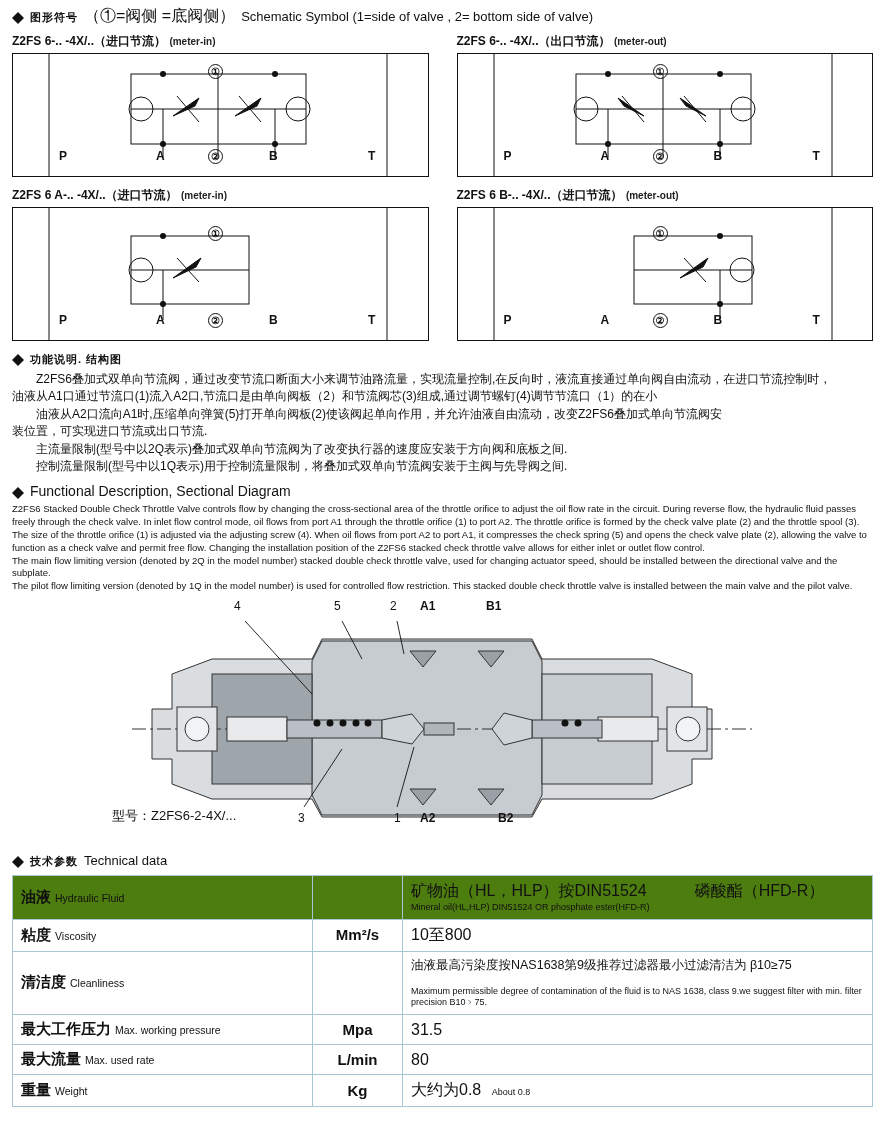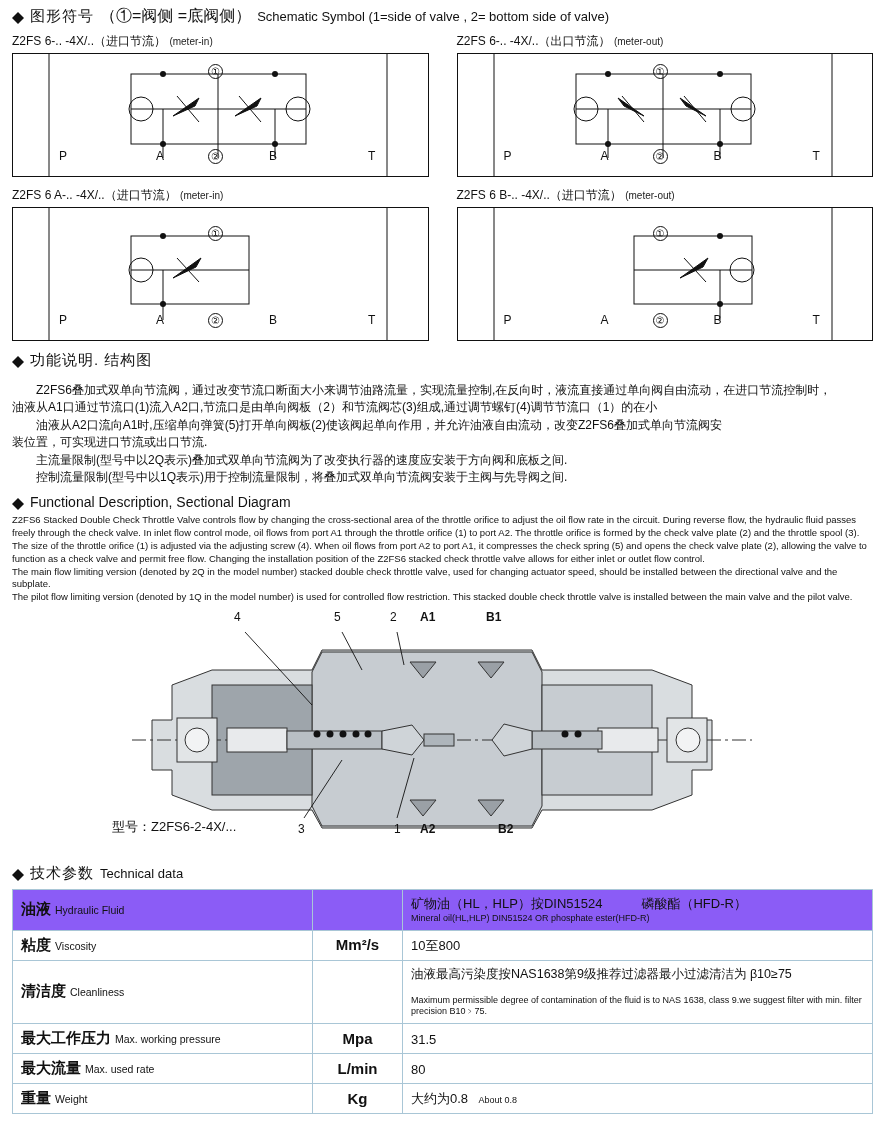--- a/index.html
+++ b/index.html
@@ -31,45 +31,45 @@
     display:inline-block;
   }
   .diamond::after {
     content:"";
     position:absolute;
     left:-6px; top:6px;
     width:0;height:0;
     border:6px solid transparent;
     border-top-color:#111;
   }
-  .sec-title-cn { font-size: 15px; font-weight: normal; letter-spacing: 1px; text-align: right; }
+  .sec-title-cn { font-size: 11px; font-weight: bold; letter-spacing: 1px; text-align: right; }
   .sec-title-en { font-size: 13px; }
   .sec-note { font-size: 16px; }
 
   
   .sym-row { display:flex; gap: 28px; margin-top: 6px; }
-  .sym-col { width: 449px; }
+  .sym-col { width: 449px; font-weight: bold; }
   .sym-label { font-size: 12px; margin-bottom: 3px; }
   .sym-label .small { font-size: 10px; color:#222; }
   .sym-box {
     position: relative;
     height: 124px;
     border: 1px solid #111;
     background: #fff;
   }
   .sym-box.tall { height: 134px; }
   .port-label { position:absolute; font-size:12px; }
   .circ-num {
     position:absolute;
     width:15px;height:15px;border:1px solid #111;border-radius:50%;
     font-size:10px; line-height:13px; text-align:center;
   }
 
   
-  .func-cn { font-size: 12px; line-height: 1.45; margin-top: 12px; }
+  .func-cn { font-size: 12px; line-height: 1.45; margin-top: 4px; }
   .func-cn p { margin: 0; }
   .func-en { font-size: 9.5px; line-height: 1.35; margin-top: 4px; }
   .func-en p { margin: 0; }
 
   
   .sect-wrap { position: relative; height: 252px; margin-top: 6px; }
   .callout { position:absolute; font-size: 12px; }
   .model-label { position:absolute; font-size: 13px; text-align: right; }
 
   
@@ -84,22 +84,22 @@
     vertical-align: middle;
   }
   .tech .c1 { width: 300px; }
   .tech .c2 { width: 90px; text-align:center; }
   .tech .c3 { }
   .name-cn { font-size: 15px; font-weight: bold; }
   .name-en { font-size: 10.5px; font-weight: normal; margin-left: 4px; }
   .unit { font-size: 15px; font-weight: bold; }
   .val-cn { font-size: 12.5px; }
   .val-en { font-size: 9px; line-height:1.3; color:#111; }
-  .row-hl { background: #8b5cf6; }
-  .val-main { font-size: 13px; }
+  .row-hl { background: #4d7c0f; }
+  .val-main { font-size: 16px; }
 </style>
 </head>
 <body>
 
 <div class="page">
 
   <div class="sec-head">
     <span class="diamond"></span>
     <span class="sec-title-cn">图形符号</span>
     <span class="sec-note">（①=阀侧     =底阀侧）</span>

